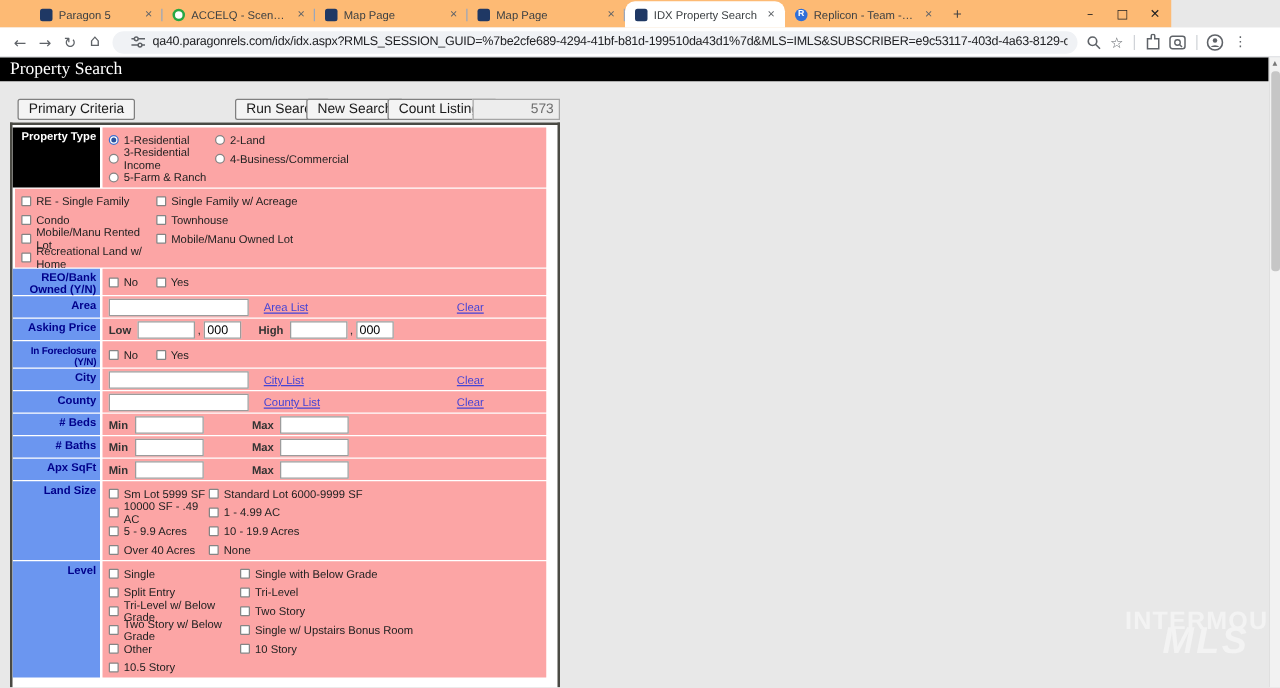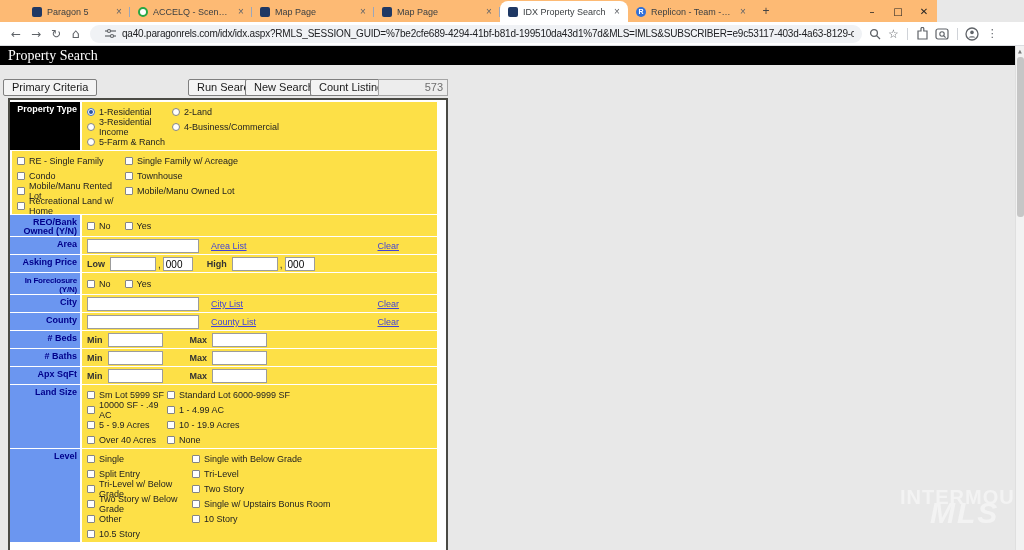--- a/index.html
+++ b/index.html
@@ -42,21 +42,21 @@
               font-size:11px; color:#6e6e6e; text-align:right; line-height:15px; padding-right:4px; }
 
   
   .panel { position:absolute; left:8px; top:98px; width:440px; height:452px; background:#ffffff;
            border:2px solid #4a4a44; border-bottom:none; overflow:hidden; padding-top:2px; }
   .row { display:flex; margin-bottom:1px; }
   .lbl { width:70px; min-width:70px; background:#6b96f0; color:#00008b; font-weight:bold; font-size:9px; line-height:9px;
          text-align:right; padding:3px 3px 0 0; }
   .lbl.black { background:#000; color:#fff; }
   .lbl.tight { font-size:8px; letter-spacing:-0.2px; }
-  .content { flex:1; background:#fde047; margin-left:2px; margin-right:9px; padding:2px 0 1px 5px; }
+  .content { flex:1; background:#fca5a5; margin-left:2px; margin-right:9px; padding:2px 12px 1px 5px; }
   .inline { display:flex; align-items:center; }
 
   .grid { display:grid; grid-auto-rows:15px; align-items:center; }
   .g-pt   { grid-template-columns:85px auto; }
   .g-type { grid-template-columns:108px auto; }
   .g-land { grid-template-columns:80px auto; }
   .g-lvl  { grid-template-columns:105px auto; }
   .cb { display:flex; align-items:center; font-size:9px; color:#222; }
   .box { width:8px; height:8px; min-width:8px; border:1px solid #858585; background:#fff; margin-right:4px; border-radius:1px; }
   .radio { width:8px; height:8px; min-width:8px; border:1px solid #858585; background:#fff; margin-right:4px; border-radius:50%; }
@@ -64,21 +64,21 @@
   .radio.sel::after { content:""; width:4px; height:4px; border-radius:50%; background:#2a52a0; }
 
   .txt { height:14px; border:1px solid #9c9c9c; background:#fff; font-size:10px; padding:0 2px; font-family:"Liberation Sans", sans-serif; }
   .w110 { width:112px; } .w46 { width:46px; } .w30 { width:30px; } .w55 { width:55px; }
   .lnk { font-size:9px; color:#4343d6; text-decoration:underline; cursor:pointer; }
   .ml10 { margin-left:12px; }
   .clearlnk { margin-left:auto; margin-right:38px; }
   .flbl { font-size:9px; font-weight:bold; color:#333; margin-right:5px; }
   .comma { font-size:10px; color:#333; margin:0 2px; }
   .gap12 { margin-left:14px; }
-  .maxgap { margin-left:27px; }
+  .maxgap { margin-left:39px; }
 
   
   .wm1 { position:absolute; left:900px; top:486px; font-size:20px; font-weight:bold; color:#f3f3f3; letter-spacing:1px; white-space:nowrap; }
   .wm2 { position:absolute; left:930px; top:496px; font-size:30px; font-weight:bold; font-style:italic; color:#f3f3f3; letter-spacing:2px; }
   .scroll { position:absolute; right:0; top:46px; width:9px; height:504px; background:#f2f2f2; border-left:1px solid #dfdfdf; }
   .scroll .up { font-size:5px; color:#777; text-align:center; line-height:10px; height:10px; font-family:"DejaVu Sans", sans-serif; }
   .thumb { position:absolute; left:1px; top:11px; width:7px; height:160px; background:#c6c6c6; border-radius:3px; }
 </style>
 </head>
 <body>
@@ -184,21 +184,21 @@
           <circle cx="7" cy="7" r="6" fill="none" stroke="#5f6368" stroke-width="1.3"></circle>
           <circle cx="7" cy="5.4" r="1.8" fill="#5f6368"></circle>
           <path d="M3.4 10.6 a4.2 3 0 0 1 7.2 0" fill="#5f6368"></path>
         </svg>
     </span>
     <span class="kebab">⋮</span>
   </div>
 
   <div class="titlebar">Property Search</div>
 
-  <div class="btn" style="left:3px">Primary Criteria</div>
+  <div class="btn" style="left:14px">Primary Criteria</div>
   <div class="btn" style="left:188px">Run Search</div>
   <div class="btn" style="left:245px">New Search</div>
   <div class="btn" style="left:310px">Count Listings</div>
   <div class="countbox">573</div>
 
   <div class="panel">
 
     <div class="row">
       <div class="lbl black">Property Type</div>
       <div class="content">

